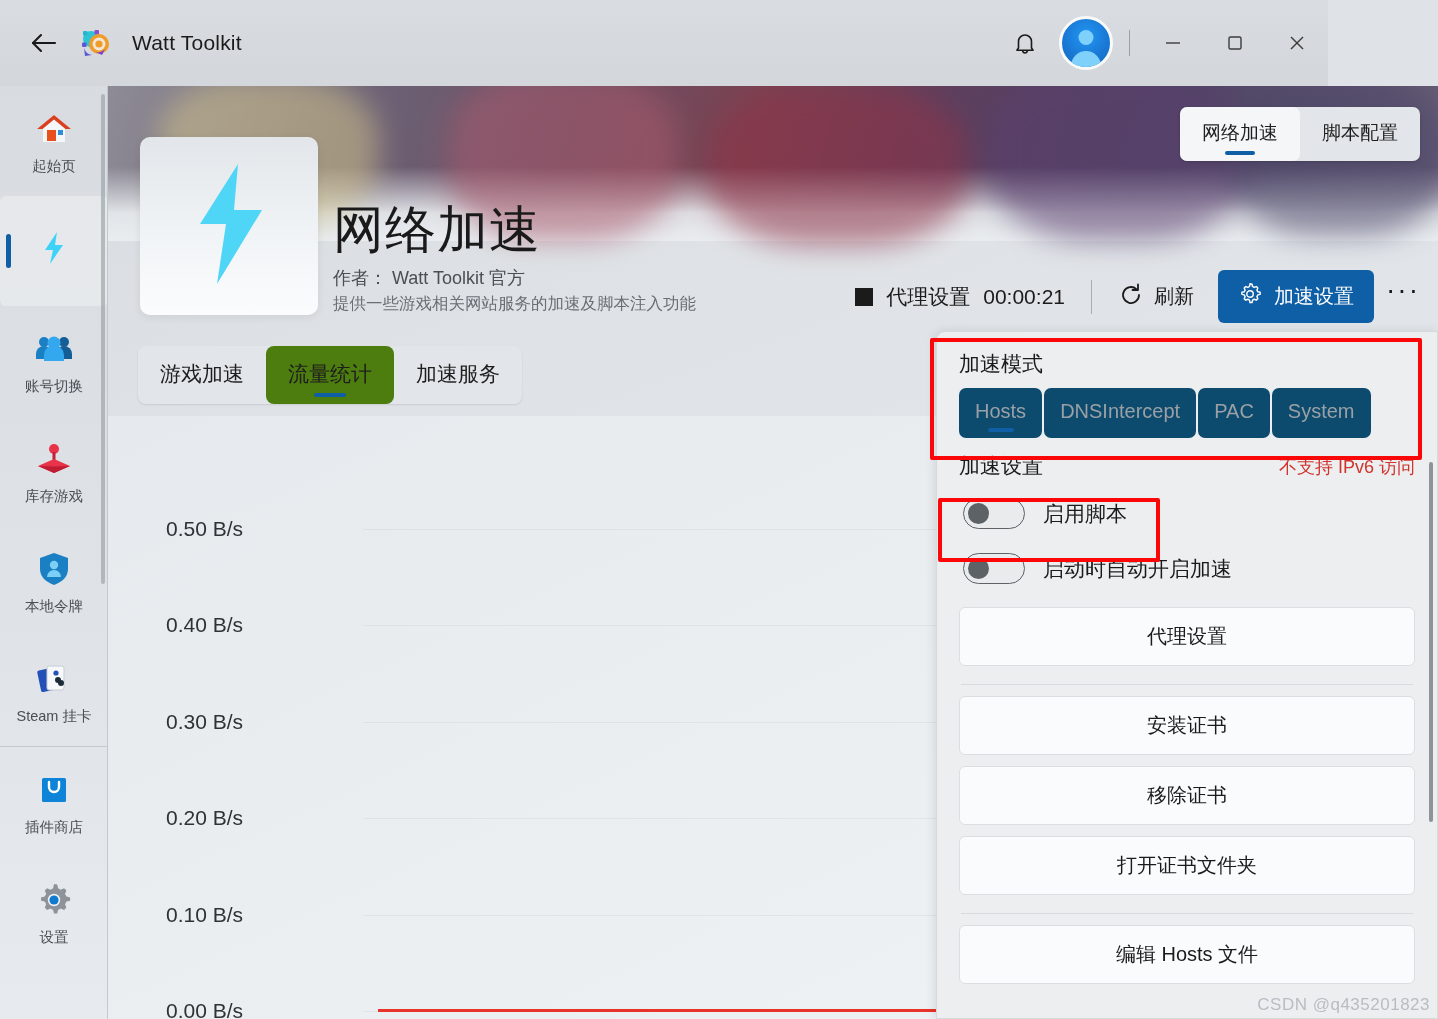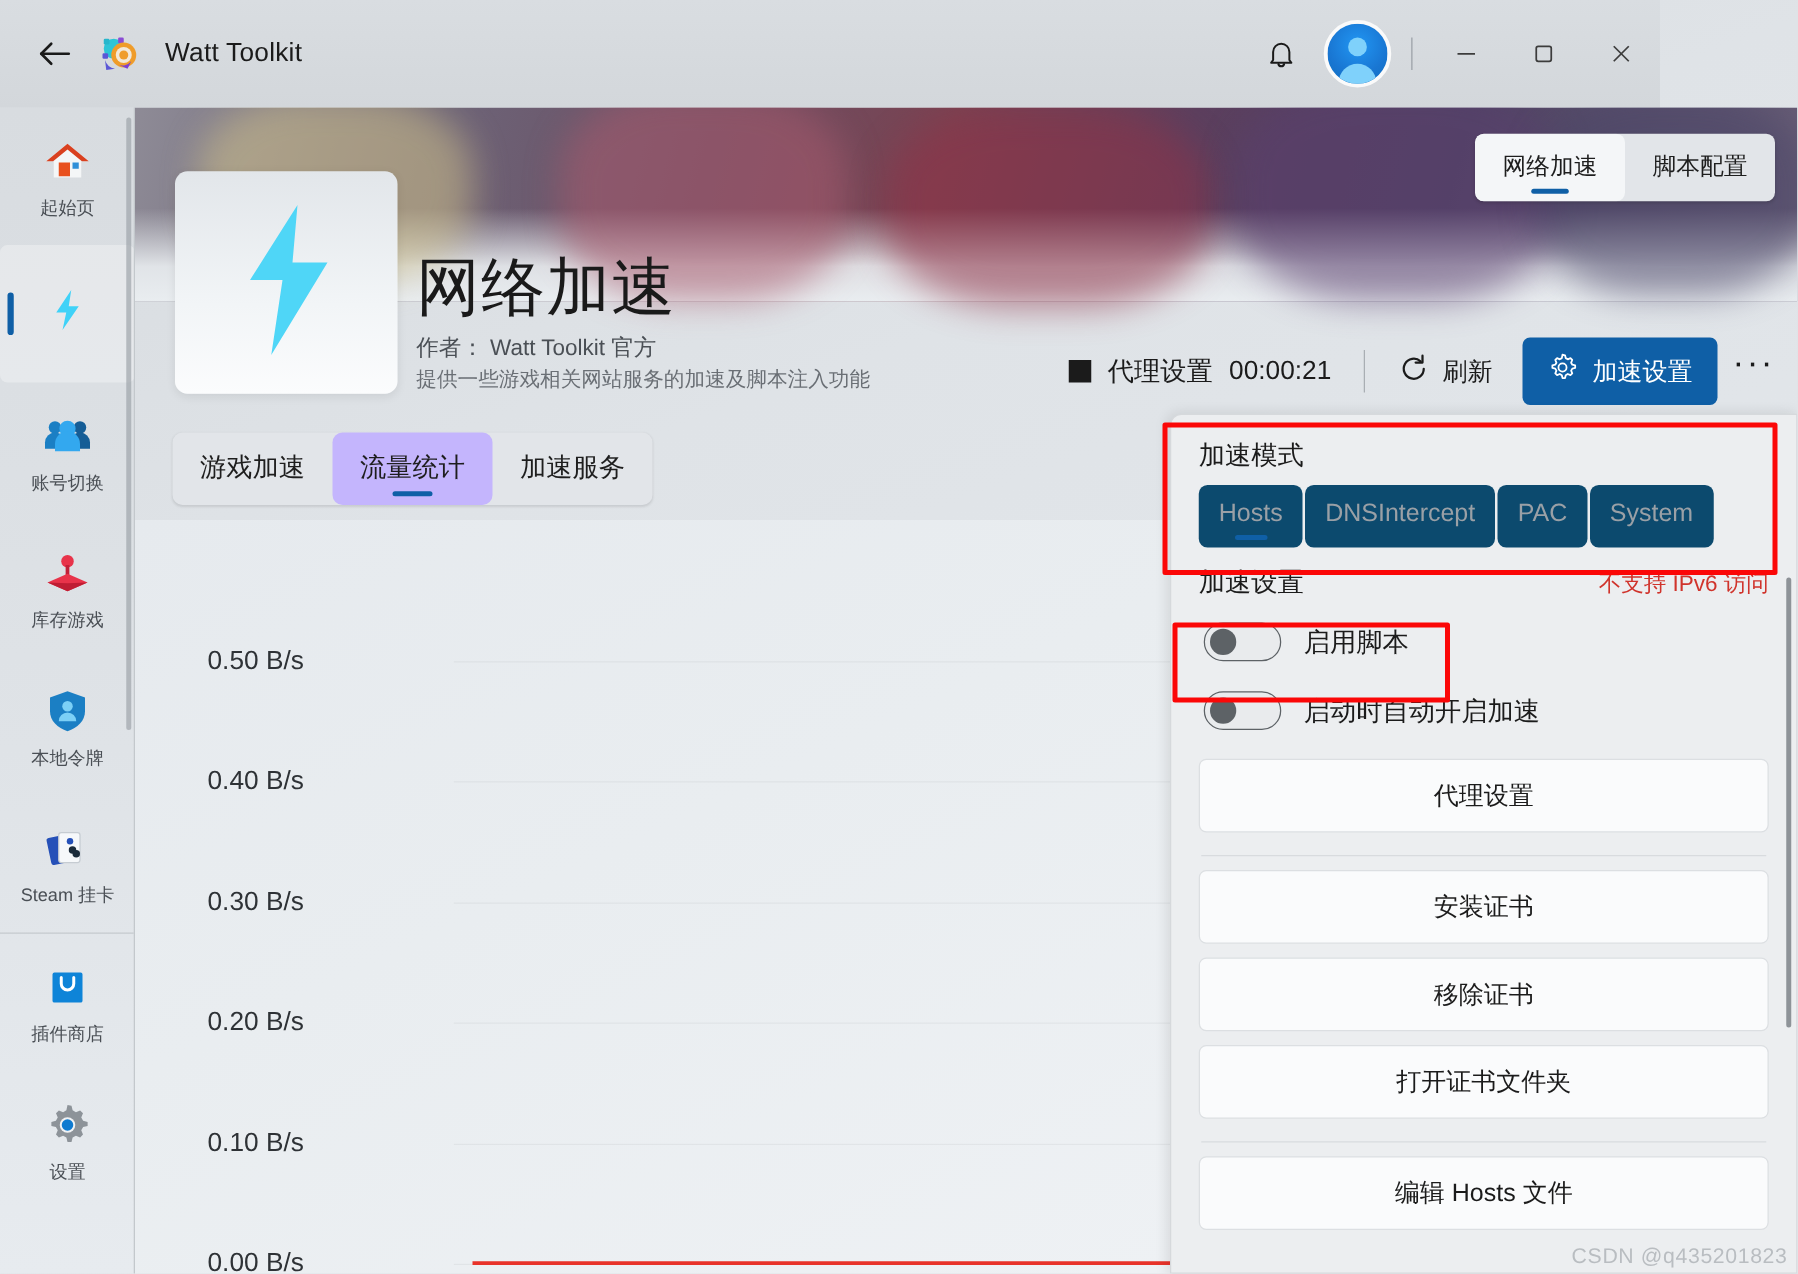--- a/index.html
+++ b/index.html
@@ -190,21 +190,21 @@
   
   .subtabs {
     position: absolute; left: 30px; top: 260px;
     display: flex; background: #e2e5e9; border-radius: 8px;
     box-shadow: 0 1px 2px rgba(0,0,0,.10);
   }
   .stab {
     position: relative; padding: 14px 22px 16px;
     font-size: 21px; color: #1e1e1e; cursor: pointer; white-space: nowrap;
   }
-  .stab.active { background: #c4b5fd; border-radius: 8px; }
+  .stab.active { background: #4d7c0f; border-radius: 8px; }
   .stab.active::after {
     content: ""; position: absolute; bottom: 7px; left: 50%; transform: translateX(-50%);
     width: 32px; height: 4px; border-radius: 2px; background: #0f5fa6;
   }
 
   
   .chartwrap {
     position: absolute; left: 0; top: 330px; width: 830px; height: 603px;
     background: linear-gradient(155deg, #e6eaee 0%, #e9edf0 45%, #eef1f4 100%);
   }

